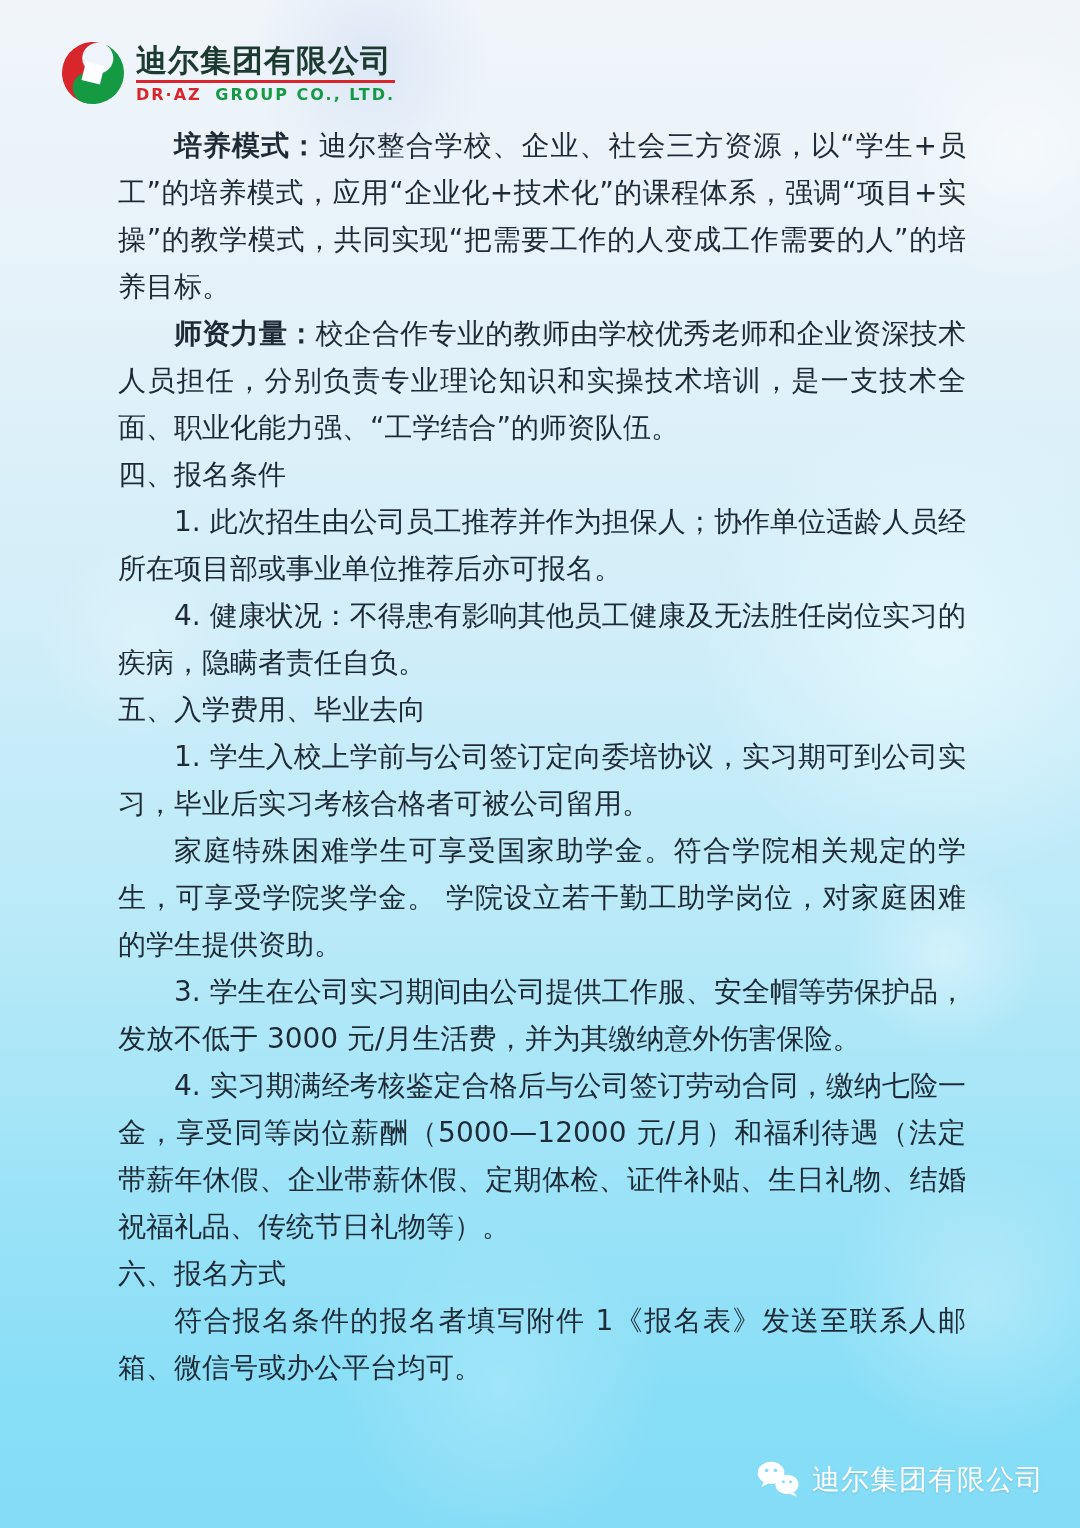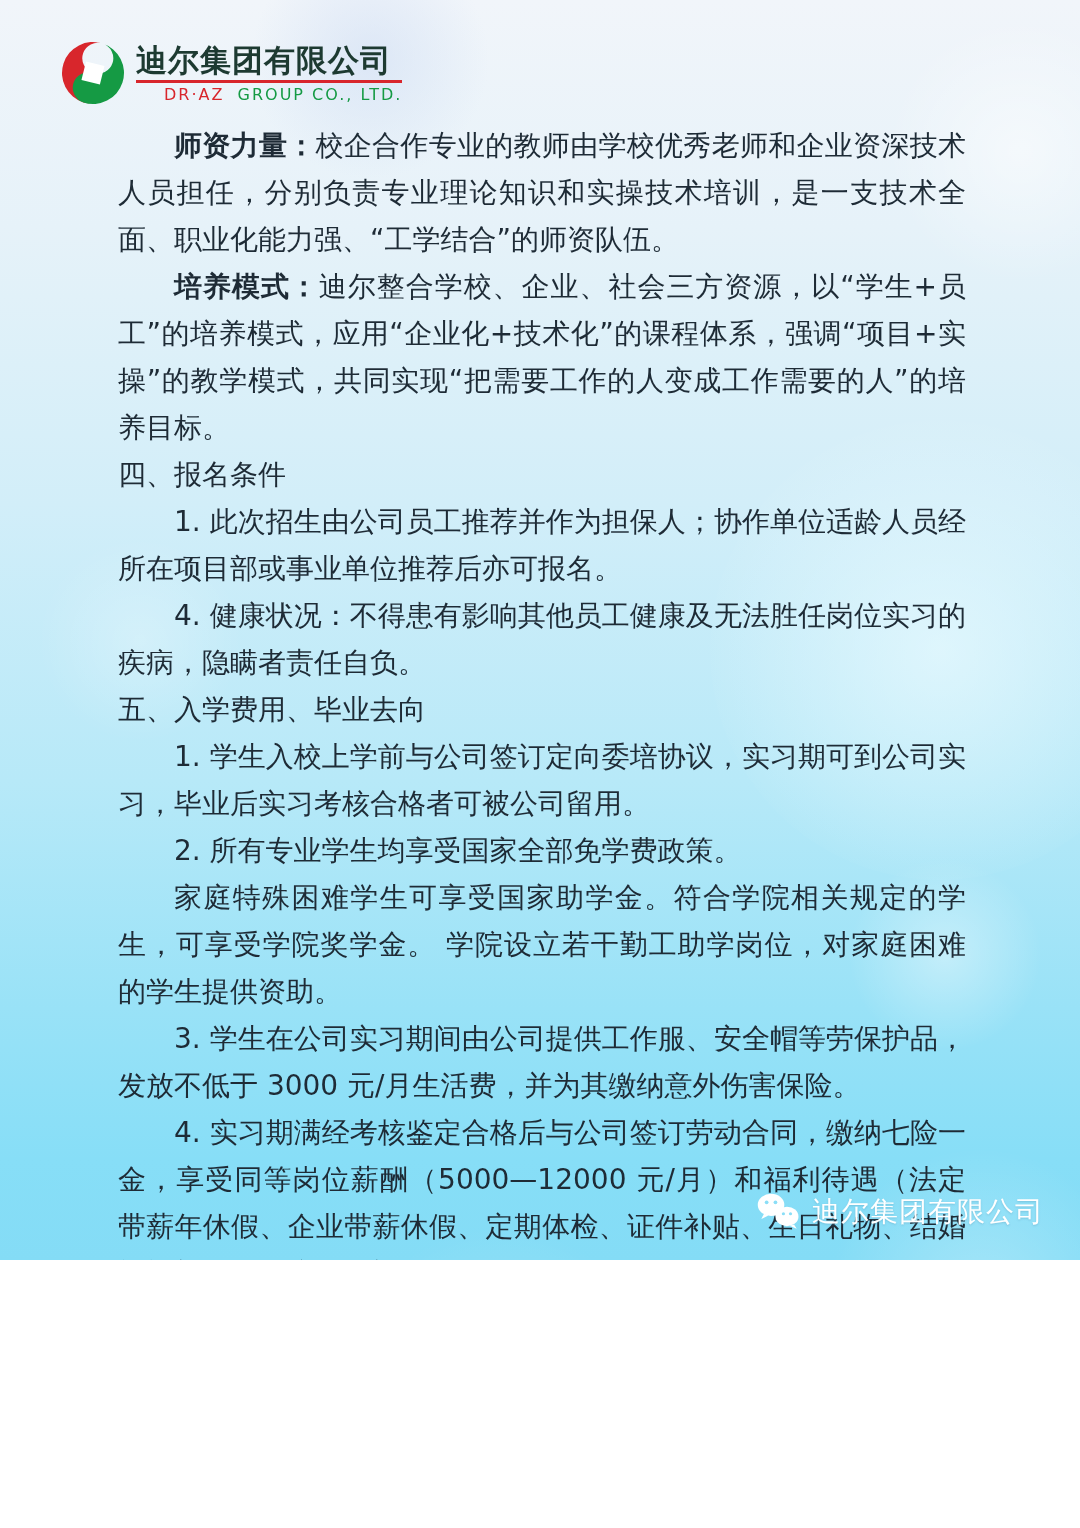--- a/index.html
+++ b/index.html
@@ -1,20 +1,20 @@
 <!DOCTYPE html>
 <html><head>
 <meta charset="utf-8">
 <style>
   * { margin:0; padding:0; box-sizing:border-box; }
   html,body { width:1080px; height:1528px; }
   body { font-family:"DejaVu Sans", sans-serif; }
 
   .page {
-    position:relative; width:1080px; height:1260px; overflow:hidden;
+    position:relative; width:1080px; height:1528px; overflow:hidden;
     background:linear-gradient(180deg,
       #f1f5fa 0%, #e6f2f9 18%, #d2eef9 40%,
       #b7e9f8 62%, #99e2f7 80%, #87def7 92%, #84dcf6 100%);
   }
 
   
   .bubble { position:absolute; border-radius:50%; pointer-events:none; }
   .b1 { left:250px; top:-60px; width:240px; height:240px; background:radial-gradient(circle,rgba(205,220,243,.55),rgba(205,220,243,0) 70%); }
   .b2 { right:-70px; top:20px; width:260px; height:260px; background:radial-gradient(circle,rgba(255,255,255,.5),rgba(255,255,255,0) 72%); }
   .b3 { right:-90px; top:420px; width:460px; height:460px; background:radial-gradient(circle,rgba(236,251,255,.65),rgba(236,251,255,0) 74%); }
@@ -22,21 +22,21 @@
   .b5 { right:-50px; top:1150px; width:300px; height:300px; background:radial-gradient(circle,rgba(255,255,255,.28),rgba(255,255,255,0) 72%); }
   .b6 { left:340px; top:1230px; width:320px; height:320px; background:radial-gradient(circle,rgba(255,255,255,.2),rgba(255,255,255,0) 72%); }
   .b7 { left:40px; top:540px; width:200px; height:200px; background:radial-gradient(circle,rgba(255,255,255,.25),rgba(255,255,255,0) 72%); }
 
   
   .logo { position:absolute; left:60px; top:40px; display:flex; align-items:center; }
   .logo-mark { width:66px; height:66px; flex:0 0 66px; }
   .logo-text { margin-left:10px; display:flex; flex-direction:column; }
   .company-cn { font-size:31px; font-weight:700; color:#1d3a31; letter-spacing:1px; line-height:36px; }
   .logo-divider { height:3px; background:#d8262c; margin:2px 0 3px 0; width:100%; }
-  .company-en { font-size:16px; font-weight:400; letter-spacing:2px; line-height:18px; white-space:nowrap;margin-left:28px; }
+  .company-en { font-size:16px; font-weight:700; letter-spacing:2px; line-height:18px; white-space:nowrap; }
   .en-red { color:#d8262c; }
   .en-green { color:#159a44; margin-left:6px; }
 
   
   .doc {
     position:absolute; left:118px; top:122px; width:848px;
     font-size:28px; line-height:47px; color:#1e2b36;
     text-align:justify;
   }
   .para { text-indent:2em; }
@@ -73,30 +73,29 @@
       <div class="company-cn">迪尔集团有限公司</div>
       <div class="logo-divider"></div>
       <div class="company-en">
         <span class="en-red">DR·AZ</span>
         <span class="en-green">GROUP CO., LTD.</span>
       </div>
     </div>
   </header>
 
   <main class="doc">
+    <p class="para"><span class="lead">培养模式：</span><span>迪尔整合学校、企业、社会三方资源，以“学生+员工”的培养模式，应用“企业化+技术化”的课程体系，强调“项目+实操”的教学模式，共同实现“把需要工作的人变成工作需要的人”的培养目标。</span></p>
     <p class="para"><span class="lead">师资力量：</span><span>校企合作专业的教师由学校优秀老师和企业资深技术人员担任，分别负责专业理论知识和实操技术培训，是一支技术全面、职业化能力强、“工学结合”的师资队伍。</span></p>
-    <p class="para"><span class="lead">培养模式：</span><span>迪尔整合学校、企业、社会三方资源，以“学生+员工”的培养模式，应用“企业化+技术化”的课程体系，强调“项目+实操”的教学模式，共同实现“把需要工作的人变成工作需要的人”的培养目标。</span></p>
 
     <p class="head">四、报名条件</p>
     <p class="para">1. 此次招生由公司员工推荐并作为担保人；协作单位适龄人员经所在项目部或事业单位推荐后亦可报名。</p>
     <p class="para">4. 健康状况：不得患有影响其他员工健康及无法胜任岗位实习的疾病，隐瞒者责任自负。</p>
 
     <p class="head">五、入学费用、毕业去向</p>
     <p class="para">1. 学生入校上学前与公司签订定向委培协议，实习期可到公司实习，毕业后实习考核合格者可被公司留用。</p>
-    <p class="para">2. 所有专业学生均享受国家全部免学费政策。</p>
     <p class="para">家庭特殊困难学生可享受国家助学金。符合学院相关规定的学生，可享受学院奖学金。 学院设立若干勤工助学岗位，对家庭困难的学生提供资助。</p>
     <p class="para">3. 学生在公司实习期间由公司提供工作服、安全帽等劳保护品，发放不低于 3000 元/月生活费，并为其缴纳意外伤害保险。</p>
     <p class="para">4. 实习期满经考核鉴定合格后与公司签订劳动合同，缴纳七险一金，享受同等岗位薪酬（5000—12000 元/月）和福利待遇（法定带薪年休假、企业带薪休假、定期体检、证件补贴、生日礼物、结婚祝福礼品、传统节日礼物等）。</p>
 
     <p class="head">六、报名方式</p>
     <p class="para">符合报名条件的报名者填写附件 1《报名表》发送至联系人邮箱、微信号或办公平台均可。</p>
   </main>
 
   <footer class="footer">
     <svg class="wechat" viewBox="0 0 52 44" aria-hidden="true">

